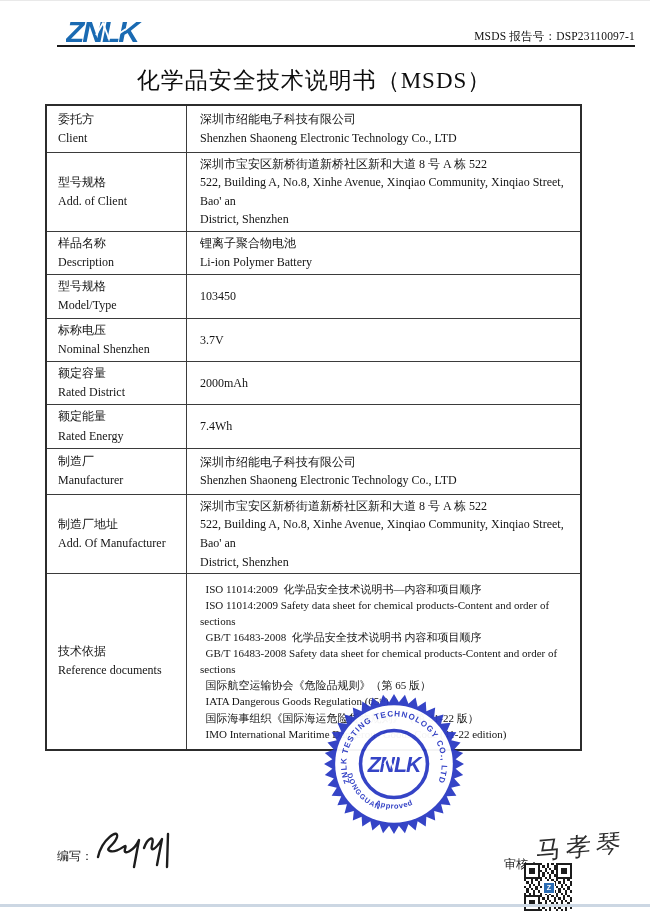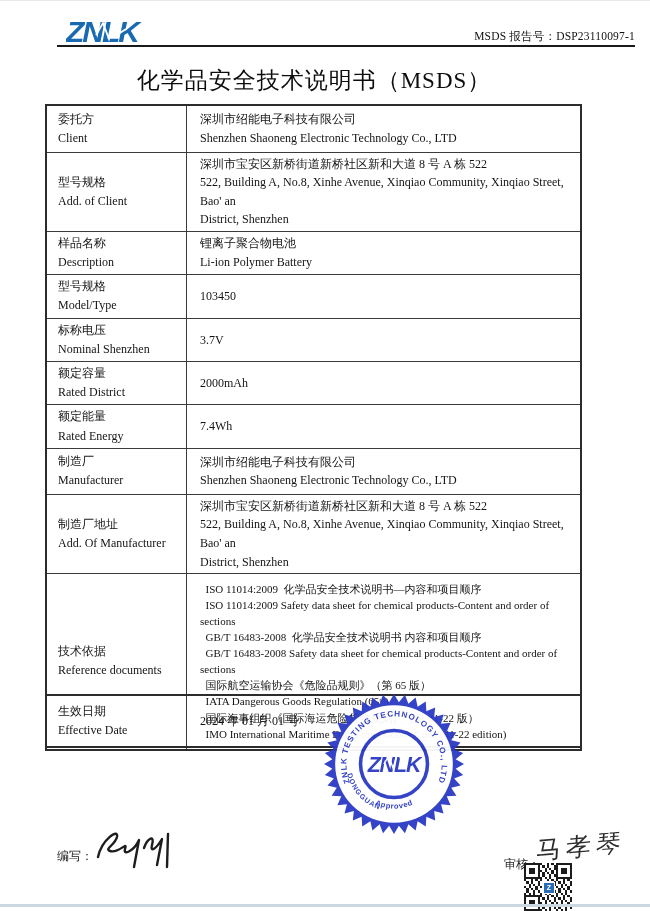--- a/index.html
+++ b/index.html
@@ -157,27 +157,20 @@
   国际航空运输协会《危险品规则》（第 65 版）
   IATA Dangerous Goods Regulation (65ᵗʰ)
   国际海事组织《国际海运危险货物规则》（第 41-22 版）
   IMO International Maritime Dangerous Goods Code (41-22 edition)</td>
     </tr>
   </tbody>
     </table>
 
   <table id="date-table" class="tbl">
     <tbody>
-    <tr style="height:52px;">
-      <td class="lbl">
-        <div>生效日期</div>
-        <div>Effective Date</div>
-      </td>
-      <td class="val">2024 年 01 月 01 号</td>
-    </tr>
   </tbody>
     </table>
 
   <svg id="stamp" viewBox="0 0 140 140">
     <polygon fill="#2b3ac4" points="139.0,70.0 130.8,74.8 138.2,80.8 129.3,84.2 135.6,91.3 126.4,93.3 131.5,101.3 122.0,101.9 125.8,110.6 116.4,109.6 118.8,118.8 109.6,116.4 110.6,125.8 101.9,122.0 101.3,131.5 93.3,126.4 91.3,135.6 84.2,129.3 80.8,138.2 74.8,130.8 70.0,139.0 65.2,130.8 59.2,138.2 55.8,129.3 48.7,135.6 46.7,126.4 38.7,131.5 38.1,122.0 29.4,125.8 30.4,116.4 21.2,118.8 23.6,109.6 14.2,110.6 18.0,101.9 8.5,101.3 13.6,93.3 4.4,91.3 10.7,84.2 1.8,80.8 9.2,74.8 1.0,70.0 9.2,65.2 1.8,59.2 10.7,55.8 4.4,48.7 13.6,46.7 8.5,38.7 18.0,38.1 14.2,29.4 23.6,30.4 21.2,21.2 30.4,23.6 29.4,14.2 38.1,18.0 38.7,8.5 46.7,13.6 48.7,4.4 55.8,10.7 59.2,1.8 65.2,9.2 70.0,1.0 74.8,9.2 80.8,1.8 84.2,10.7 91.3,4.4 93.3,13.6 101.3,8.5 101.9,18.0 110.6,14.2 109.6,23.6 118.8,21.2 116.4,30.4 125.8,29.4 122.0,38.1 131.5,38.7 126.4,46.7 135.6,48.7 129.3,55.8 138.2,59.2 130.8,65.2"></polygon>
     <circle cx="70" cy="70" r="58" fill="#ffffff"></circle>
     <defs>
       <path id="arcTop" d="M 25.8,86.1 A 47,47 0 1 1 114.2,86.1" fill="none"></path>
       <path id="arcLeft" d="M 23.2,74.1 A 47,47 0 0 0 61.8,116.3" fill="none"></path>
       <path id="arcBottom" d="M 51.4,109.9 A 44,44 0 0 0 88.6,109.9" fill="none"></path>

